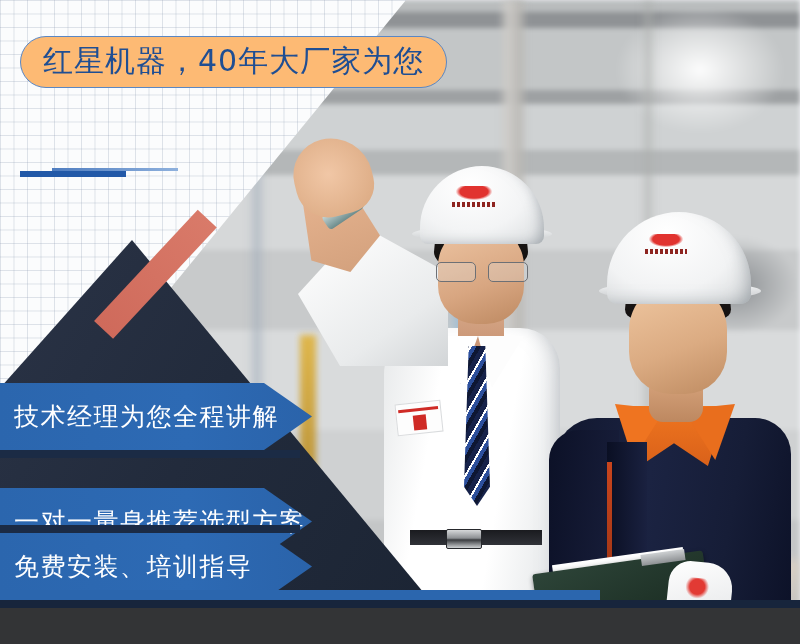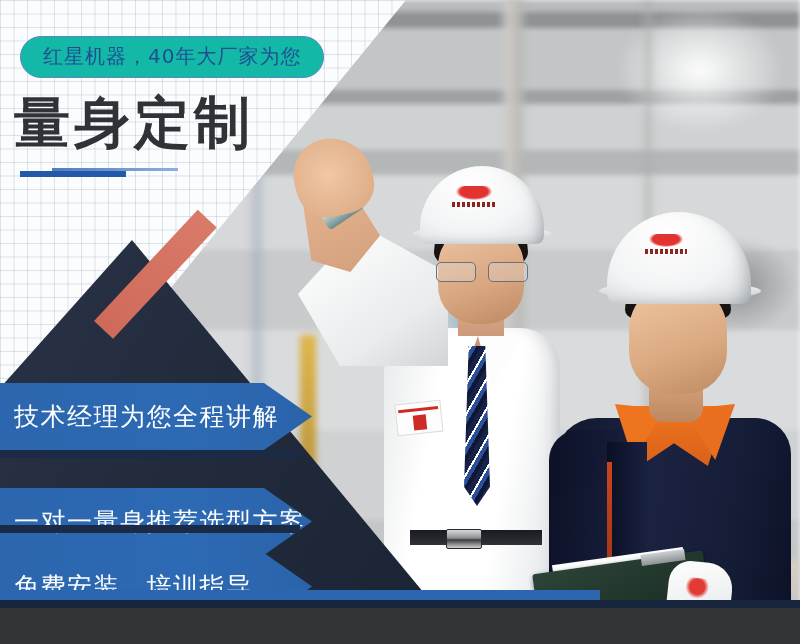--- a/index.html
+++ b/index.html
@@ -285,25 +285,25 @@
   .coral{
     position:absolute;left:18px;top:250px;width:152px;height:26px;
     background:linear-gradient(90deg,#cf6a5b,#d97a69);
     transform-origin:0 0;transform:rotate(-47deg) translate(0,104px);
   }
 
   
   .pill{
     position:absolute;left:20px;top:36px;
     padding:9px 22px 11px;
-    background:#14b8a6;
+    background:#fdba74;
     border:1.6px solid #5a87c4;
     border-radius:26px;
     color:#1f4e93;
-    font-size:20px;
+    font-size:30px;
     letter-spacing:1px;
     line-height:1;
     white-space:nowrap;
   }
 
   
   .headline{
     position:absolute;left:14px;top:95px;
     font-size:56px;font-weight:bold;
     color:#2f3237;letter-spacing:4px;line-height:1;
@@ -322,21 +322,21 @@
   .bar{
     position:absolute;left:0;height:67px;width:312px;
     background:linear-gradient(90deg,#2b66ae 0%,#2d6ab4 60%,#2a63aa 100%);
     display:flex;align-items:center;
     color:#ffffff;font-size:25px;letter-spacing:1.5px;
     padding-left:14px;box-sizing:border-box;
     clip-path:polygon(0 0, 264px 0, 312px 50%, 264px 100%, 0 100%);
   }
   .bar1{top:383px;}
   .bar2{top:458px;margin-top:30px;}
-  .bar3{top:533px;margin-top:20px;}
+  .bar3{top:533px;}
   .gap{
     position:absolute;left:0;width:300px;height:8px;
     background:#1b2b45;
   }
   .gap1{top:450px;} .gap2{top:525px;}
   .basebar{
     position:absolute;left:0;top:600px;width:800px;height:8px;
     background:#17253c;
   }
   .basefill{
@@ -412,21 +412,20 @@
     </div>
   </div>
 
   <div class="gridpaper"></div>
 
   <div class="darkslab"></div>
   <div class="coral"></div>
 
   <div class="pill">红星机器，40年大厂家为您</div>
 
-  <div class="headline">量身定制</div>
   <div class="rule-thin"></div>
   <div class="rule-thick"></div>
 
   <div class="bar bar1">技术经理为您全程讲解</div>
   <div class="gap gap1"></div>
   <div class="bar bar2">一对一量身推荐选型方案</div>
   <div class="gap gap2"></div>
   <div class="bar bar3">免费安装、培训指导</div>
 
   <div class="bluestrip"></div>

